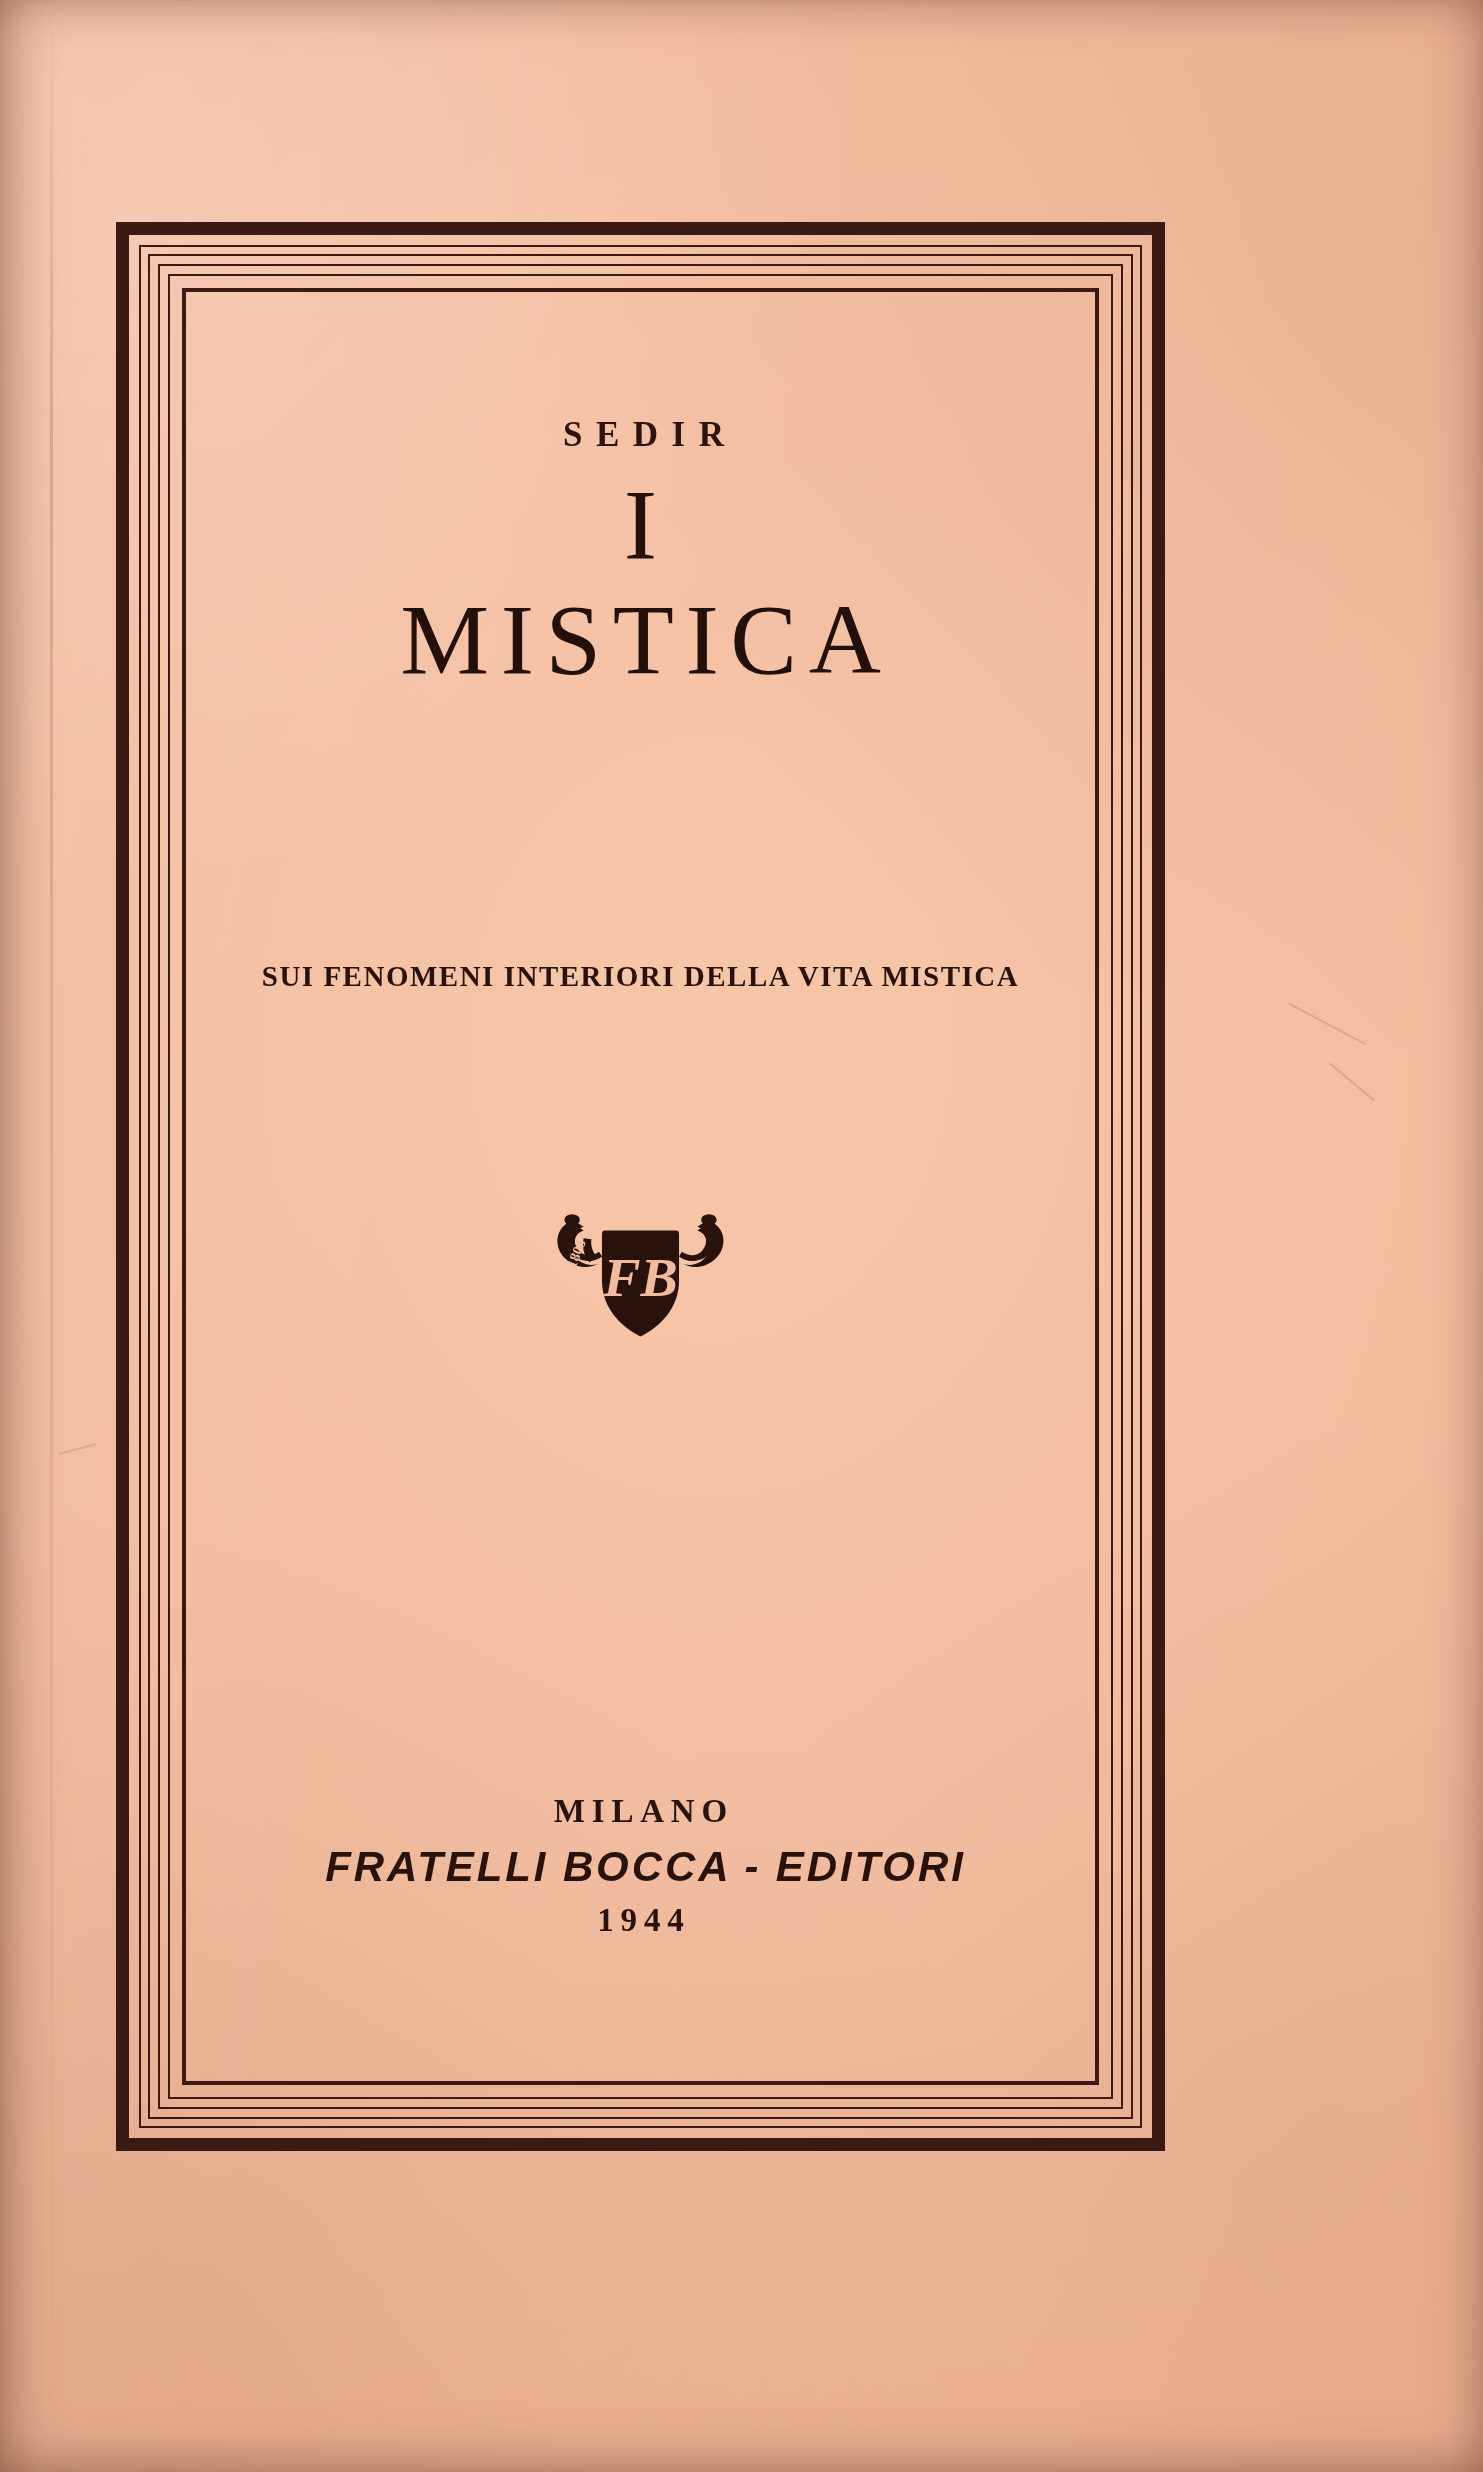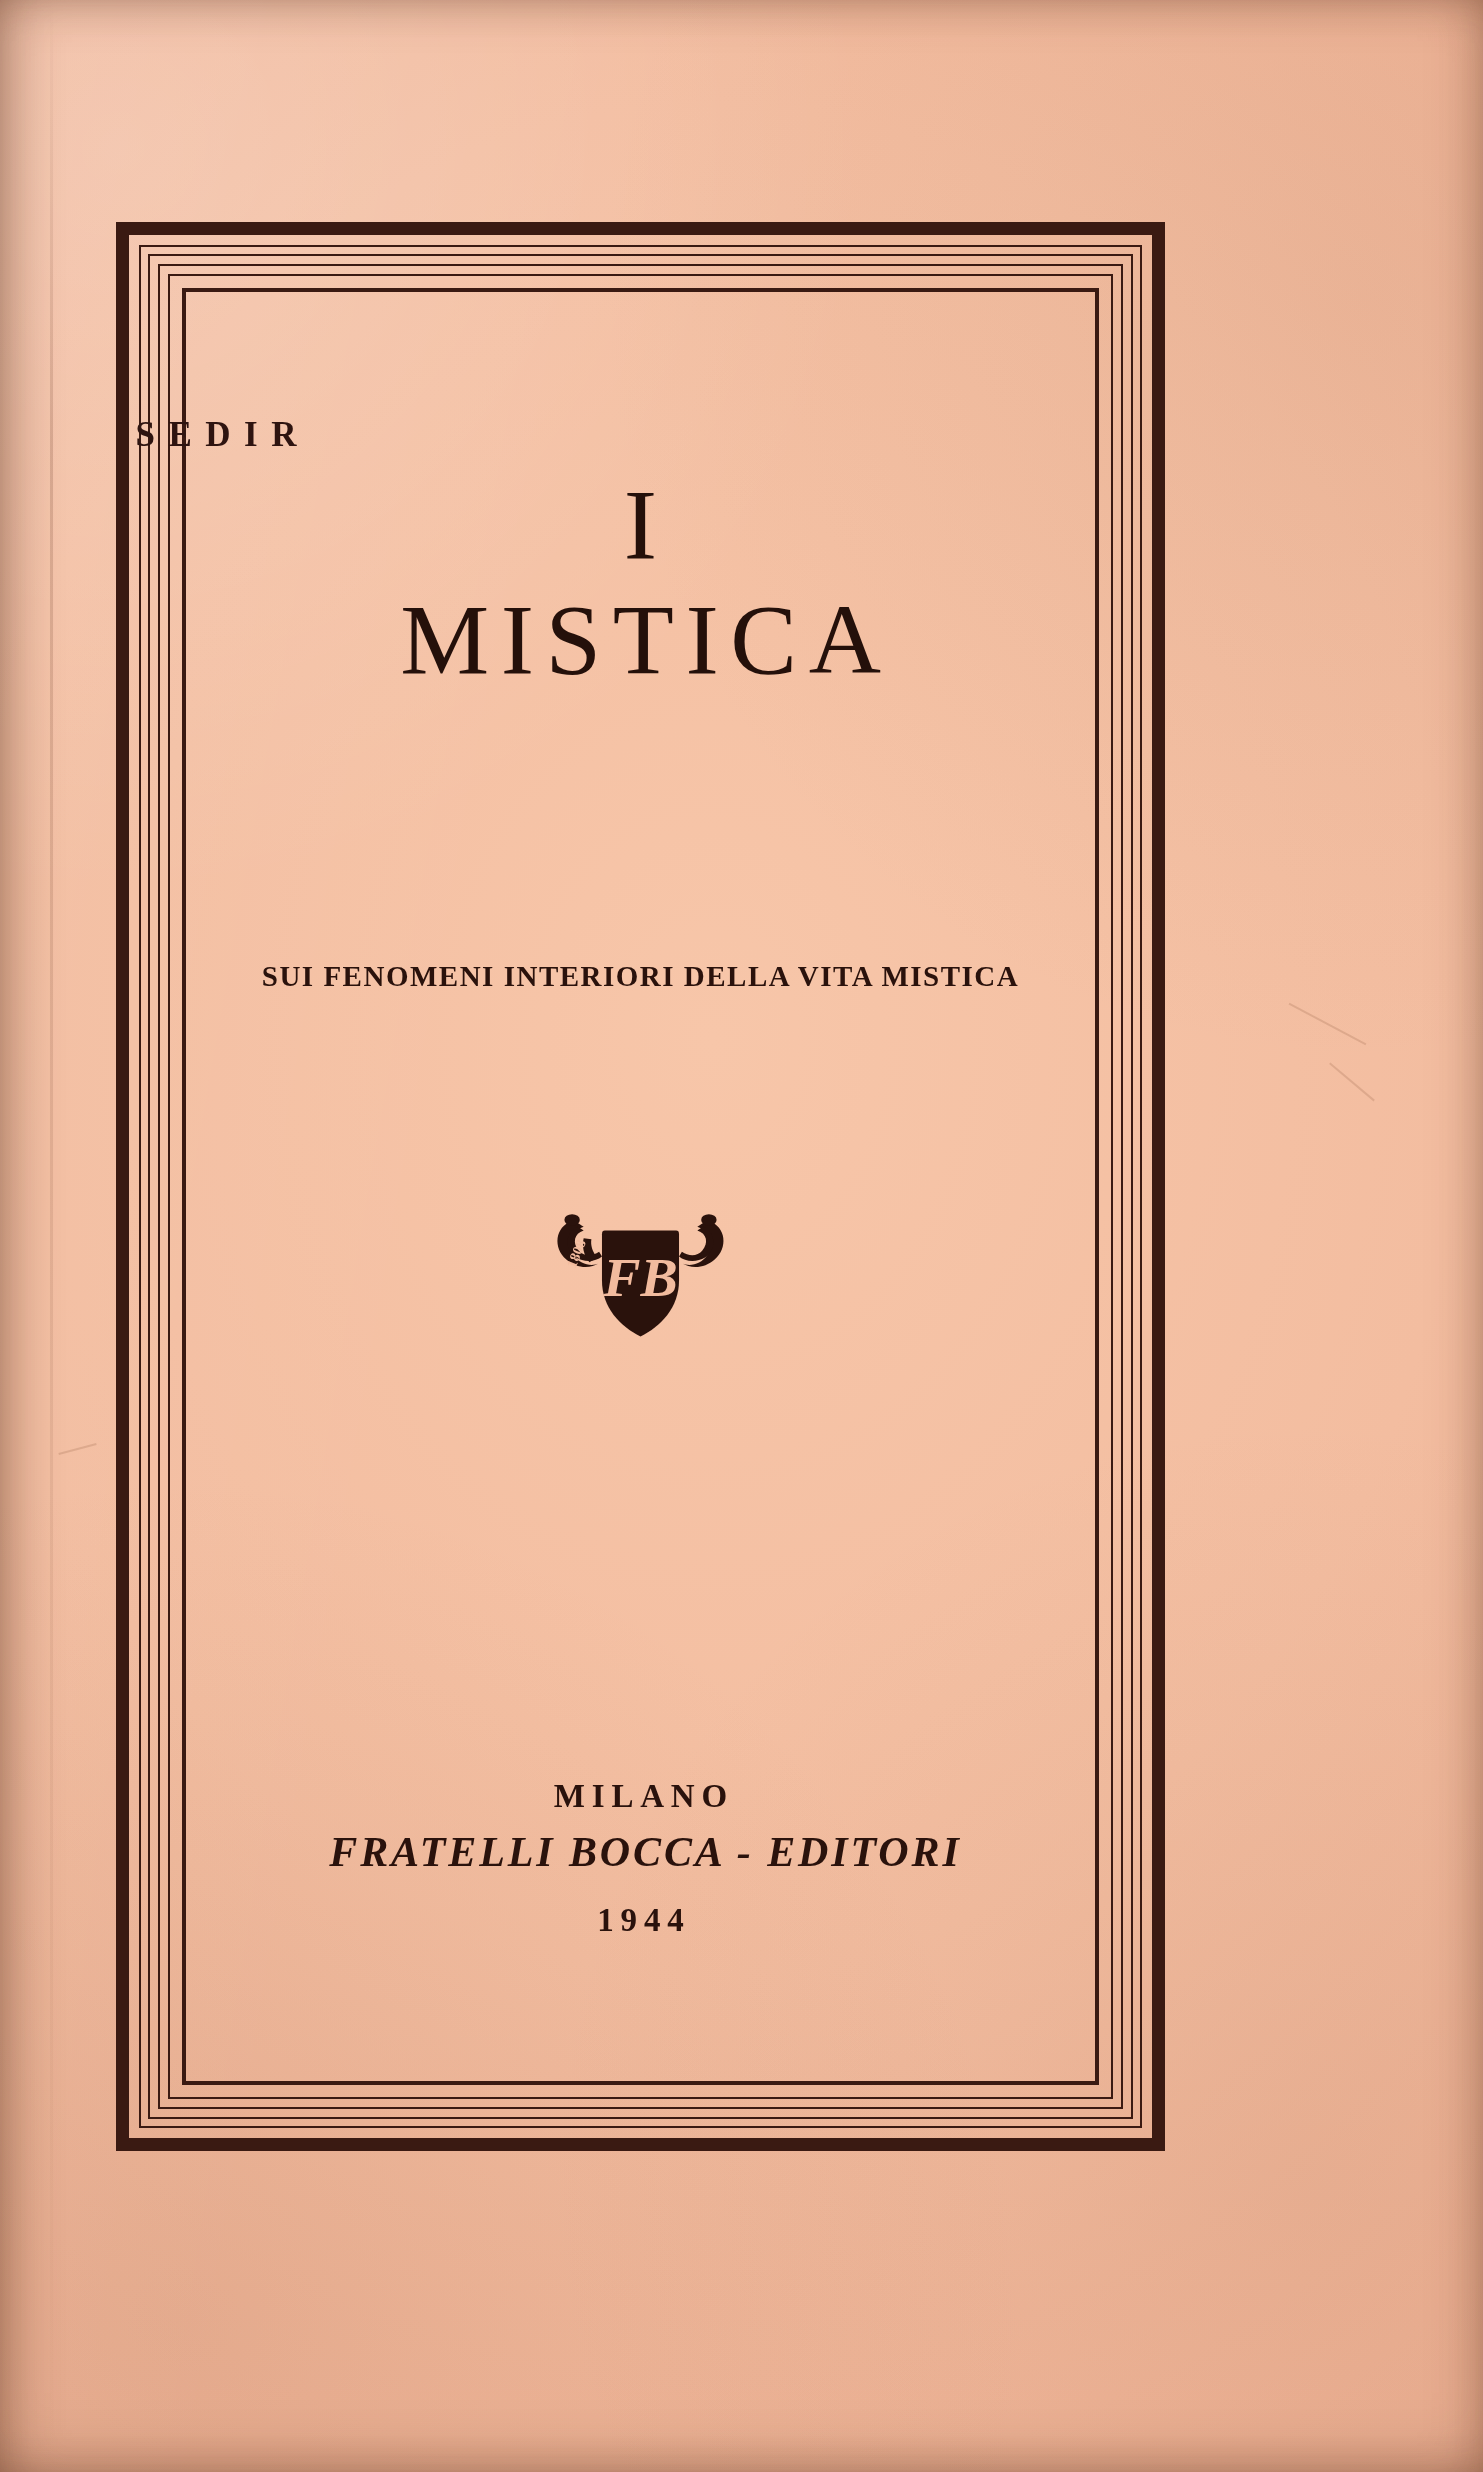--- a/index.html
+++ b/index.html
@@ -106,21 +106,21 @@
     height: 1929px;
     box-sizing: border-box;
     padding: 0;
   }
 
   .author {
     position: absolute;
     top: 193px;
     left: 6px;
     right: 0;
-    text-align: left;
+    text-align: center;
     font-family: "Liberation Serif", serif;
     font-weight: 700;
     font-size: 35px;
     letter-spacing: 13.5px;
     color: #2e1410;
     text-indent: 13.5px;
   }
 
   .title {
     position: absolute;
@@ -178,26 +178,26 @@
   .imprint .city {
     font-family: "Liberation Serif", serif;
     font-weight: 700;
     font-size: 33px;
     letter-spacing: 6.8px;
     text-indent: 6.8px;
     margin-bottom: 13.5px;
     text-align: center;
   }
   .imprint .house {
-    font-family: Liberation Serif, serif;
+    font-family: Liberation Sans, sans-serif;
     font-weight: 700;
     font-style: italic;
     font-size: 42px;
     letter-spacing: 2.9px;
-    margin-bottom: 26px;
+    margin-bottom: 11px;
     padding-left: 10px;
   }
   .imprint .year {
     font-family: "Liberation Serif", serif;
     font-weight: 700;
     font-size: 33px;
     letter-spacing: 6.8px;
     text-indent: 6.8px;
   }
 </style>

